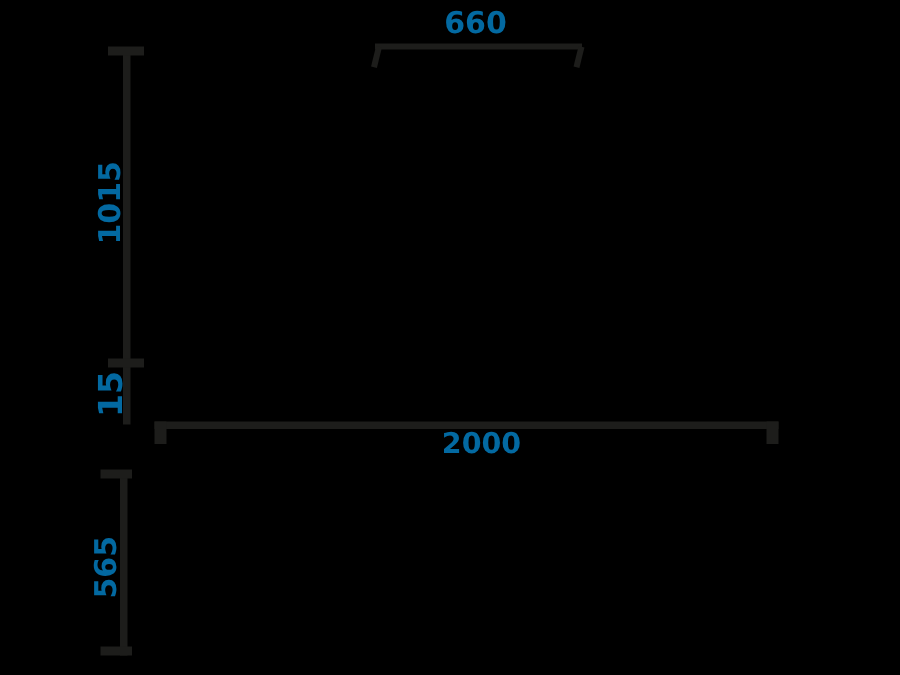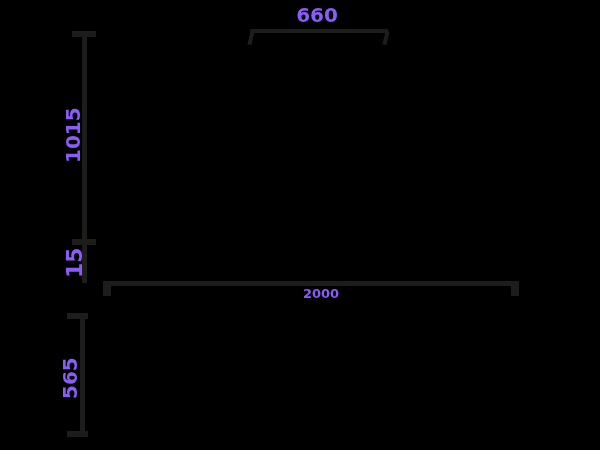--- a/index.html
+++ b/index.html
@@ -14,21 +14,21 @@
     background: #000000;
     overflow: hidden;
     font-family: "DejaVu Sans", sans-serif;
   }
   .stroke {
     position: absolute;
     background: #1d1d1b;
   }
   .dim-label {
     position: absolute;
-    color: #8b5cf6;
+    color: #0369a1;
     font-size: 20px;
     font-weight: bold;
     line-height: 1;
     text-align: center;
     white-space: nowrap;
   }
   .v-label {
     writing-mode: vertical-rl;
     transform: rotate(180deg); 
   }
@@ -47,20 +47,20 @@
 
   <div class="stroke" style="left:82px; top:33px; width:5px; height:250px;"></div>
   <div class="stroke" style="left:72px; top:31px; width:24px; height:6px;"></div>
   <div class="stroke" style="left:72px; top:239px; width:24px; height:6px;"></div>
   <div class="dim-label v-label" style="left:63px; top:101px; height:68px; width:20px;">1015</div>
   <div class="dim-label v-label" style="left:64px; top:247px; height:31px; width:22px; font-size:22px;">15</div>
 
   <div class="stroke" style="left:103px; top:281px; width:416px; height:5px;"></div>
   <div class="stroke" style="left:103px; top:281px; width:8px; height:15px;"></div>
   <div class="stroke" style="left:511px; top:281px; width:8px; height:15px;"></div>
-  <div class="dim-label" style="left:294px; top:287px; width:54px; font-size:13px;">2000</div>
+  <div class="dim-label" style="left:294px; top:287px; width:54px; font-size:19px;">2000</div>
 
   <div class="stroke" style="left:80px; top:315px; width:5px; height:122px;"></div>
   <div class="stroke" style="left:67px; top:313px; width:21px; height:6px;"></div>
   <div class="stroke" style="left:67px; top:431px; width:21px; height:6px;"></div>
   <div class="dim-label v-label" style="left:60px; top:356px; height:44px; width:20px;">565</div>
 
 </div>
 
 </body></html>

